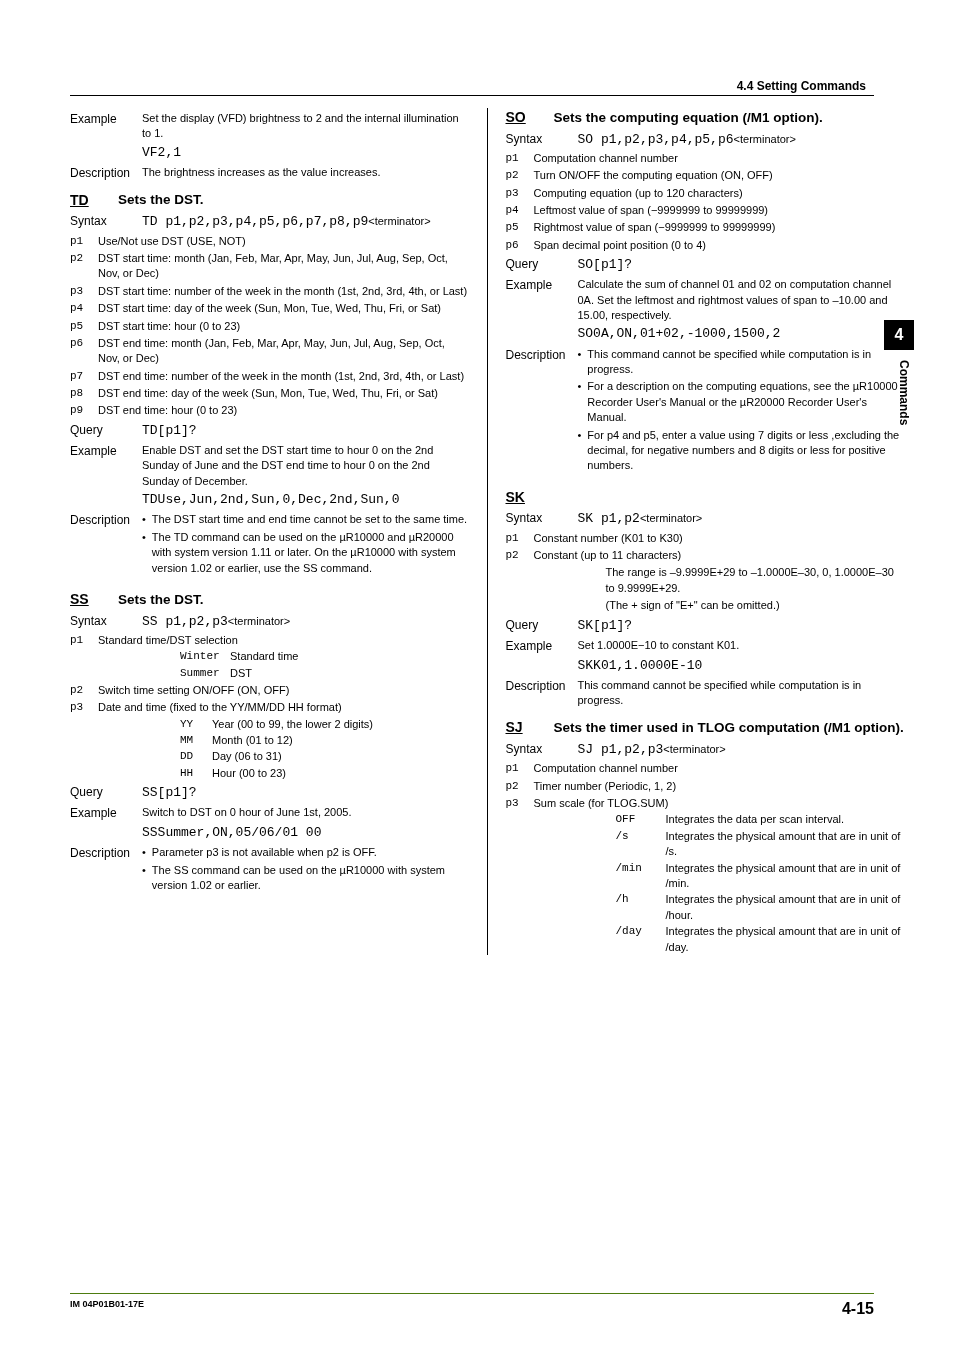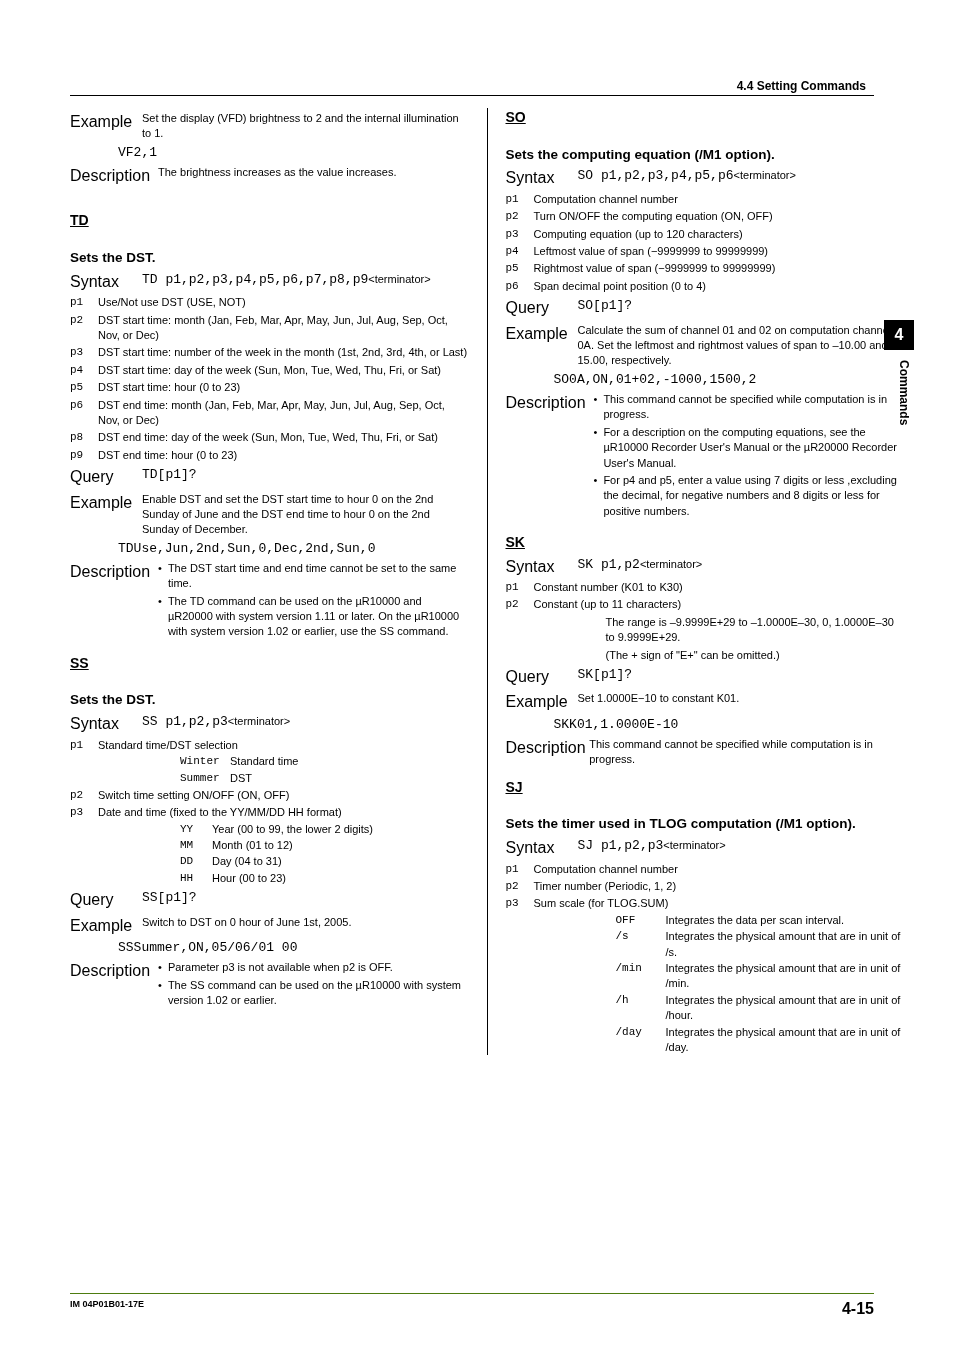--- a/index.html
+++ b/index.html
@@ -36,43 +36,42 @@
   .col {
     width: 48%;
   }
   .col-divider {
     width: 1px;
     background: #000;
     align-self: stretch;
   }
   .cmd-head {
     display: flex;
-    align-items: flex-start;
+    align-items: flex-end;
     gap: 18px;
     margin-top: 6px;
-    flex-direction: column;
   }
   .cmd-code {
     font-weight: bold;
     text-decoration: underline;
     font-size: 14px;
     min-width: 30px;
   }
   .cmd-title {
     font-weight: bold;
     font-size: 13.5px;
   }
   .row {
     display: flex;
     gap: 8px;
     margin-top: 3px;
   }
   .lbl {
     min-width: 64px;
-    font-size: 16px;
+    font-size: 12px;
   }
   .mono {
     font-family: "Courier New", monospace;
     font-size: 13px;
   }
   .param-row {
     display: flex;
     gap: 10px;
     margin-top: 2px;
   }
@@ -86,21 +85,21 @@
     gap: 10px;
     margin-left: 110px;
     margin-top: 1px;
   }
   .sub-code {
     font-family: "Courier New", monospace;
     min-width: 40px;
   }
   .sub-text { flex: 1; }
   .indent-text {
-    margin-left: 48px;
+    margin-left: 72px;
     margin-top: 2px;
   }
   .side-tab {
     position: absolute;
     right: 40px;
     top: 320px;
     width: 30px;
     height: 30px;
     background: #000;
     color: #fff;
@@ -148,21 +147,21 @@
     <div class="row">
       <div class="lbl">Example</div>
       <div>Set the display (VFD) brightness to 2 and the internal illumination to 1.</div>
     </div>
     <div class="indent-text mono">VF2,1</div>
     <div class="row">
       <div class="lbl">Description</div>
       <div>The brightness increases as the value increases.</div>
     </div>
 
-    <div class="cmd-head" style="margin-top:24px">
+    <div class="cmd-head" style="margin-top:9px">
       <div class="cmd-code">TD</div>
       <div class="cmd-title">Sets the DST.</div>
     </div>
     <div class="row">
       <div class="lbl">Syntax</div>
       <div><span class="mono">TD p1,p2,p3,p4,p5,p6,p7,p8,p9</span><span>&lt;terminator&gt;</span></div>
     </div>
     <div class="param-row">
         <div class="param-code">p1</div>
         <div class="param-text">Use/Not use DST (USE, NOT)</div>
@@ -179,20 +178,24 @@
         <div class="param-code">p4</div>
         <div class="param-text">DST start time: day of the week (Sun, Mon, Tue, Wed, Thu, Fri, or Sat)</div>
       </div>
     <div class="param-row">
         <div class="param-code">p5</div>
         <div class="param-text">DST start time: hour (0 to 23)</div>
       </div>
     <div class="param-row">
         <div class="param-code">p6</div>
         <div class="param-text">DST end time: month (Jan, Feb, Mar, Apr, May, Jun, Jul, Aug, Sep, Oct, Nov, or Dec)</div>
+      </div>
+    <div class="param-row">
+        <div class="param-code">p7</div>
+        <div class="param-text">DST end time: number of the week in the month (1st, 2nd, 3rd, 4th, or Last)</div>
       </div>
     <div class="param-row">
         <div class="param-code">p8</div>
         <div class="param-text">DST end time: day of the week (Sun, Mon, Tue, Wed, Thu, Fri, or Sat)</div>
       </div>
     <div class="param-row">
         <div class="param-code">p9</div>
         <div class="param-text">DST end time: hour (0 to 23)</div>
       </div>
     <div class="row">
@@ -249,21 +252,21 @@
     <div class="sub-row">
         <div class="sub-code" style="min-width:22px">YY</div>
         <div class="sub-text">Year (00 to 99, the lower 2 digits)</div>
       </div>
     <div class="sub-row">
         <div class="sub-code" style="min-width:22px">MM</div>
         <div class="sub-text">Month (01 to 12)</div>
       </div>
     <div class="sub-row">
         <div class="sub-code" style="min-width:22px">DD</div>
-        <div class="sub-text">Day (04 to 31)</div>
+        <div class="sub-text">Day (06 to 31)</div>
       </div>
     <div class="sub-row">
         <div class="sub-code" style="min-width:22px">HH</div>
         <div class="sub-text">Hour (00 to 23)</div>
       </div>
     <div class="row">
       <div class="lbl">Query</div>
       <div class="mono">SS[p1]?</div>
     </div>
     <div class="row">

